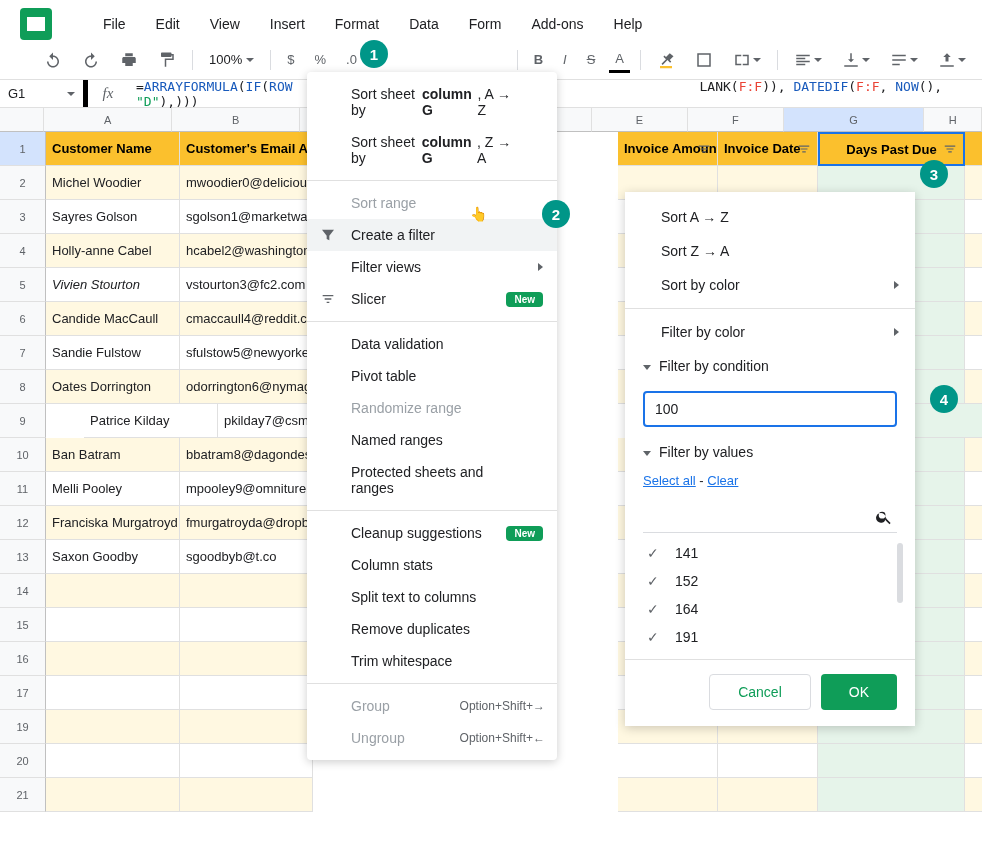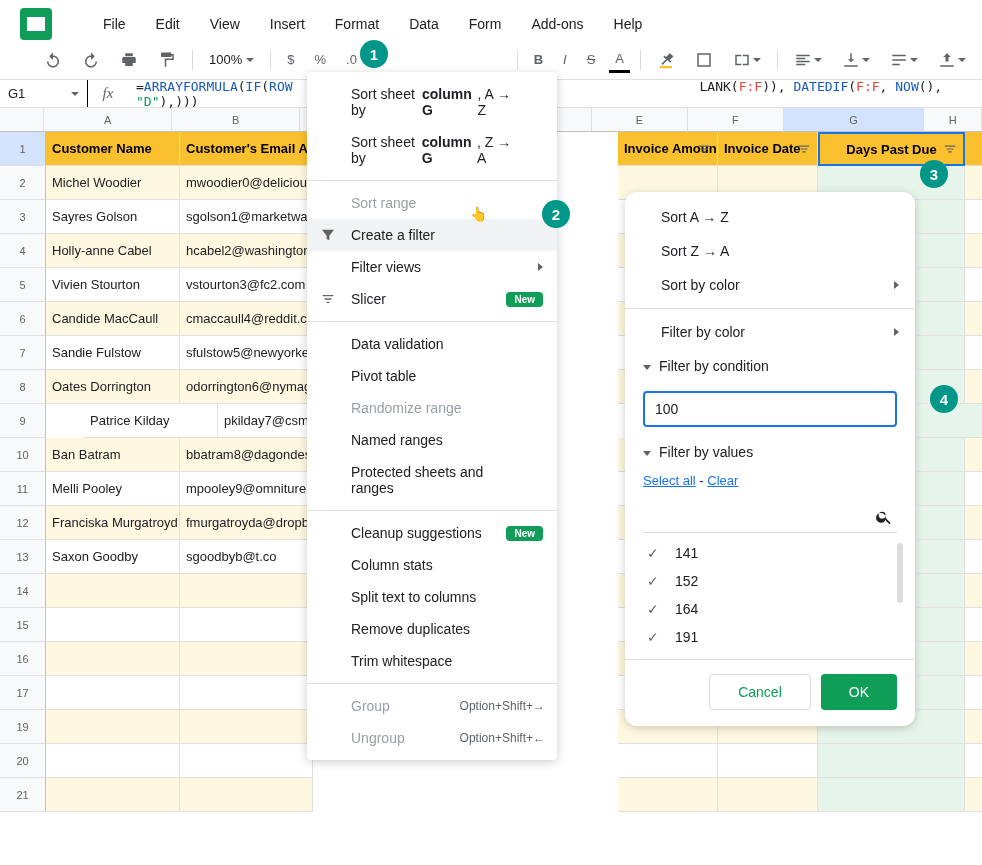--- a/index.html
+++ b/index.html
@@ -11,21 +11,21 @@
 .menubar { display: flex; gap: 8px; }
 .menubar-item { padding: 8px 11px; cursor: pointer; font-size: 14px; }
 
 .toolbar { display: flex; align-items: center; padding: 4px 10px 4px 38px; gap: 8px; height: 40px; border-bottom: 1px solid #e0e0e0; }
 .tb-btn { padding: 4px 6px; color: #5f6368; cursor: pointer; display: flex; align-items: center; }
 .tb-sep { width: 1px; height: 20px; background: #dadce0; margin: 0 2px; }
 .zoom { display: flex; align-items: center; gap: 4px; padding: 4px 6px; }
 .dropdown-arrow { width: 0; height: 0; border-left: 4px solid transparent; border-right: 4px solid transparent; border-top: 4px solid #5f6368; }
 
 .formula-row { display: flex; align-items: center; height: 28px; border-bottom: 1px solid #e0e0e0; }
-.name-box { width: 88px; padding: 0 8px; border-right: 1px solid #000000; height: 100%; display: flex; align-items: center; }
+.name-box { width: 88px; padding: 0 8px; border-right: 5px solid #000000; height: 100%; display: flex; align-items: center; }
 .fx-label { width: 40px; text-align: center; font-style: italic; color: #5f6368; font-family: serif; font-size: 15px; }
 .formula-input { flex: 1; padding: 0 8px; font-family: monospace; font-size: 13px; }
 .fml-func { color: #185abc; }
 .fml-str { color: #0f9d58; }
 .fml-ref { color: #ea4335; }
 
 .grid-wrap { position: relative; overflow: hidden; }
 .col-headers { display: flex; height: 24px; background: #f8f9fa; }
 .col-header { border-right: 1px solid #e0e0e0; border-bottom: 1px solid #c0c0c0; display: flex; align-items: center; justify-content: center; color: #5f6368; font-size: 11px; background: #f8f9fa; }
 .col-header.sel { background: #d3e3fd; }
@@ -52,21 +52,21 @@
 .menu-item { padding: 8px 40px 8px 44px; font-size: 14px; cursor: pointer; display: flex; align-items: center; position: relative; }
 .menu-item:hover, .menu-item.hover { background: #f1f3f4; }
 .menu-item.disabled { color: #9aa0a6; cursor: default; }
 .menu-sep { height: 1px; background: #e0e0e0; margin: 6px 0; }
 .menu-icon { position: absolute; left: 12px; width: 18px; height: 18px; display: flex; align-items: center; justify-content: center; color: #5f6368; }
 .menu-right { position: absolute; right: 12px; color: #5f6368; font-size: 12px; }
 .submenu-arrow { position: absolute; right: 14px; width: 0; height: 0; border-top: 4px solid transparent; border-bottom: 4px solid transparent; border-left: 5px solid #5f6368; }
 .badge-new { background: #0f9d58; color: #fff; font-size: 10px; font-weight: bold; padding: 2px 8px; border-radius: 4px; position: absolute; right: 14px; }
 .cursor-icon { position: absolute; left: 470px; top: 206px; z-index: 60; font-size: 14px; }
 
-.filter-panel { position: absolute; background: #fff; box-shadow: 0 2px 10px rgba(0,0,0,.2); border-radius: 12px; padding: 8px 0; z-index: 50; width: 290px; }
+.filter-panel { position: absolute; background: #fff; box-shadow: 0 2px 10px rgba(0,0,0,.2); border-radius: 0; padding: 8px 0; z-index: 50; width: 290px; }
 .fp-item { padding: 9px 18px; font-size: 14px; cursor: pointer; position: relative; }
 .fp-sep { height: 1px; background: #e0e0e0; margin: 6px 0; }
 .fp-caret { display: inline-block; width: 0; height: 0; border-left: 4px solid transparent; border-right: 4px solid transparent; border-top: 5px solid #5f6368; margin-right: 8px; vertical-align: middle; }
 .fp-arrow-r { position: absolute; right: 16px; width: 0; height: 0; border-top: 4px solid transparent; border-bottom: 4px solid transparent; border-left: 5px solid #5f6368; top: 50%; transform: translateY(-50%); }
 .fp-select { margin: 4px 18px; border: 1px solid #dadce0; border-radius: 4px; padding: 8px 10px; display: flex; justify-content: space-between; align-items: center; font-size: 14px; cursor: pointer; }
 .fp-updown { font-size: 10px; color: #5f6368; line-height: 6px; }
 .fp-input { margin: 8px 18px; border: 2px solid #1a73e8; border-radius: 4px; padding: 8px 10px; font-size: 14px; }
 .fp-link { color: #1a73e8; text-decoration: underline; cursor: pointer; font-size: 13px; }
 .fp-link-row { padding: 4px 18px 8px; }
 .fp-search { margin: 6px 18px; border-bottom: 1px solid #dadce0; padding: 6px 4px; display: flex; justify-content: space-between; align-items: center; }
@@ -274,21 +274,21 @@
         <div class="row alt">
           <div class="cell" style="width: 134px;">Holly-anne Cabel</div>
           <div class="cell" style="width: 133px;">hcabel2@washington</div>
           <div class="cell" style="width: 305px; background: transparent; border: none;"></div>
           <div class="cell" style="width: 100px;"></div>
           <div class="cell" style="width: 100px;"></div>
           <div class="cell col-g" style="width: 147px;"></div>
           <div class="cell" style="width: 60px;"></div>
         </div>
         <div class="row">
-          <div class="cell" style="width: 134px;">Vivien Stourton</div>
+          <div class="cell" style="width: 134px; font-style: italic;">Vivien Stourton</div>
           <div class="cell" style="width: 133px;">vstourton3@fc2.com</div>
           <div class="cell" style="width: 305px; background: transparent; border: none;"></div>
           <div class="cell" style="width: 100px;"></div>
           <div class="cell" style="width: 100px;"></div>
           <div class="cell col-g" style="width: 147px;"></div>
           <div class="cell" style="width: 60px;"></div>
         </div>
         <div class="row alt">
           <div class="cell" style="width: 134px;">Candide MacCaull</div>
           <div class="cell" style="width: 133px;">cmaccaull4@reddit.com</div>

